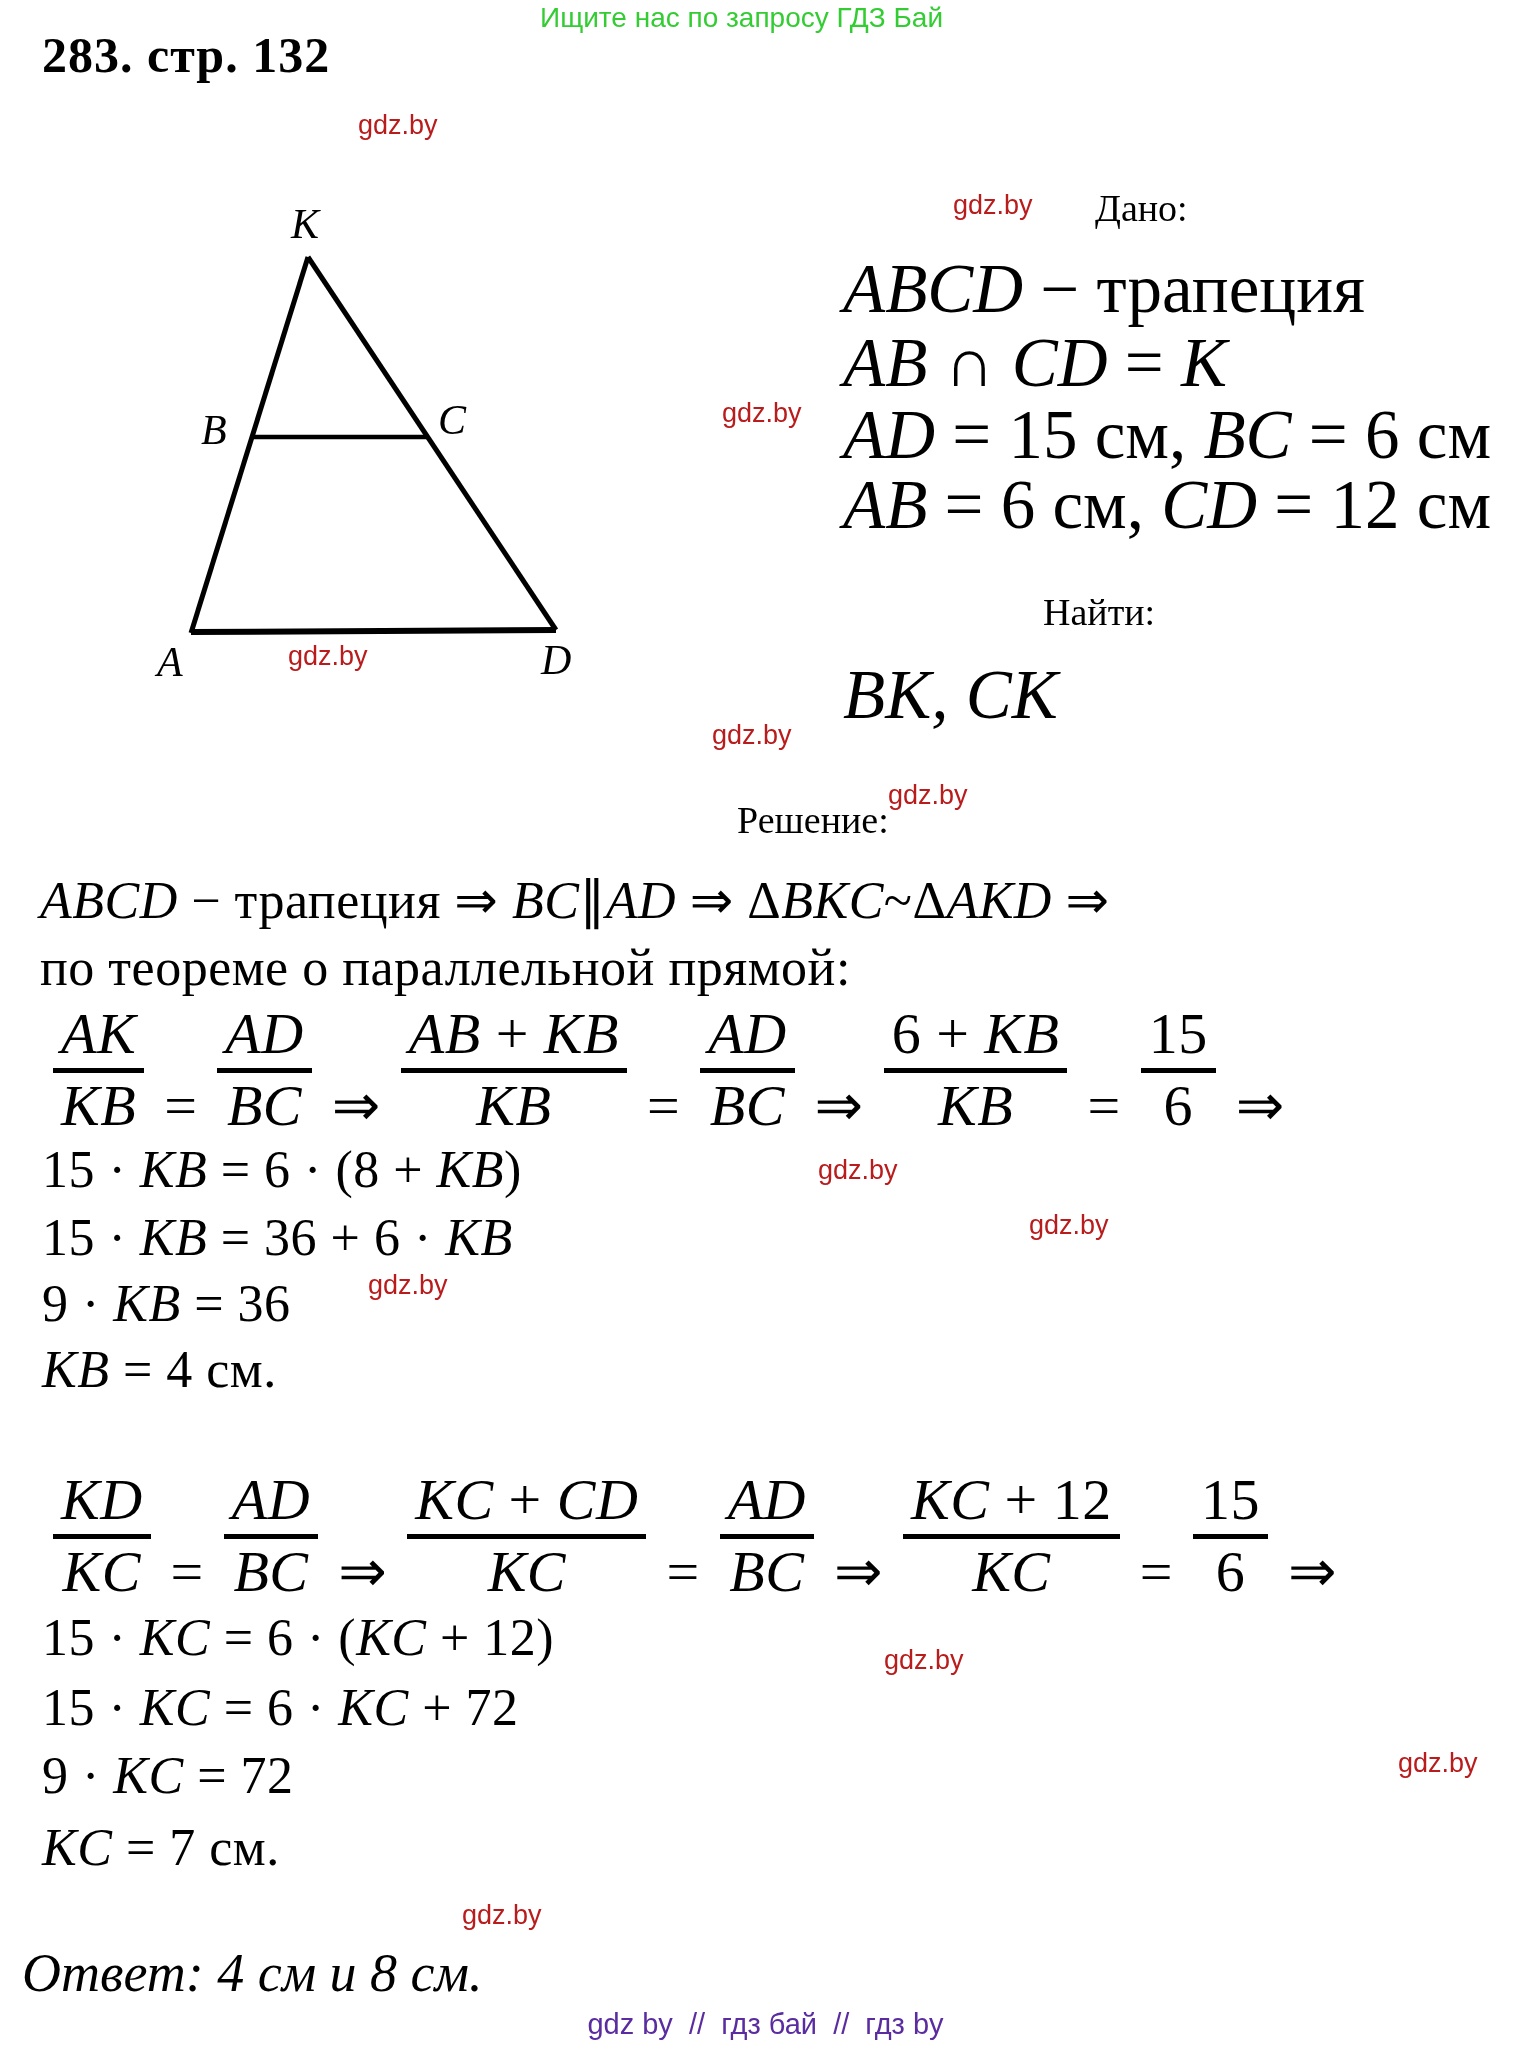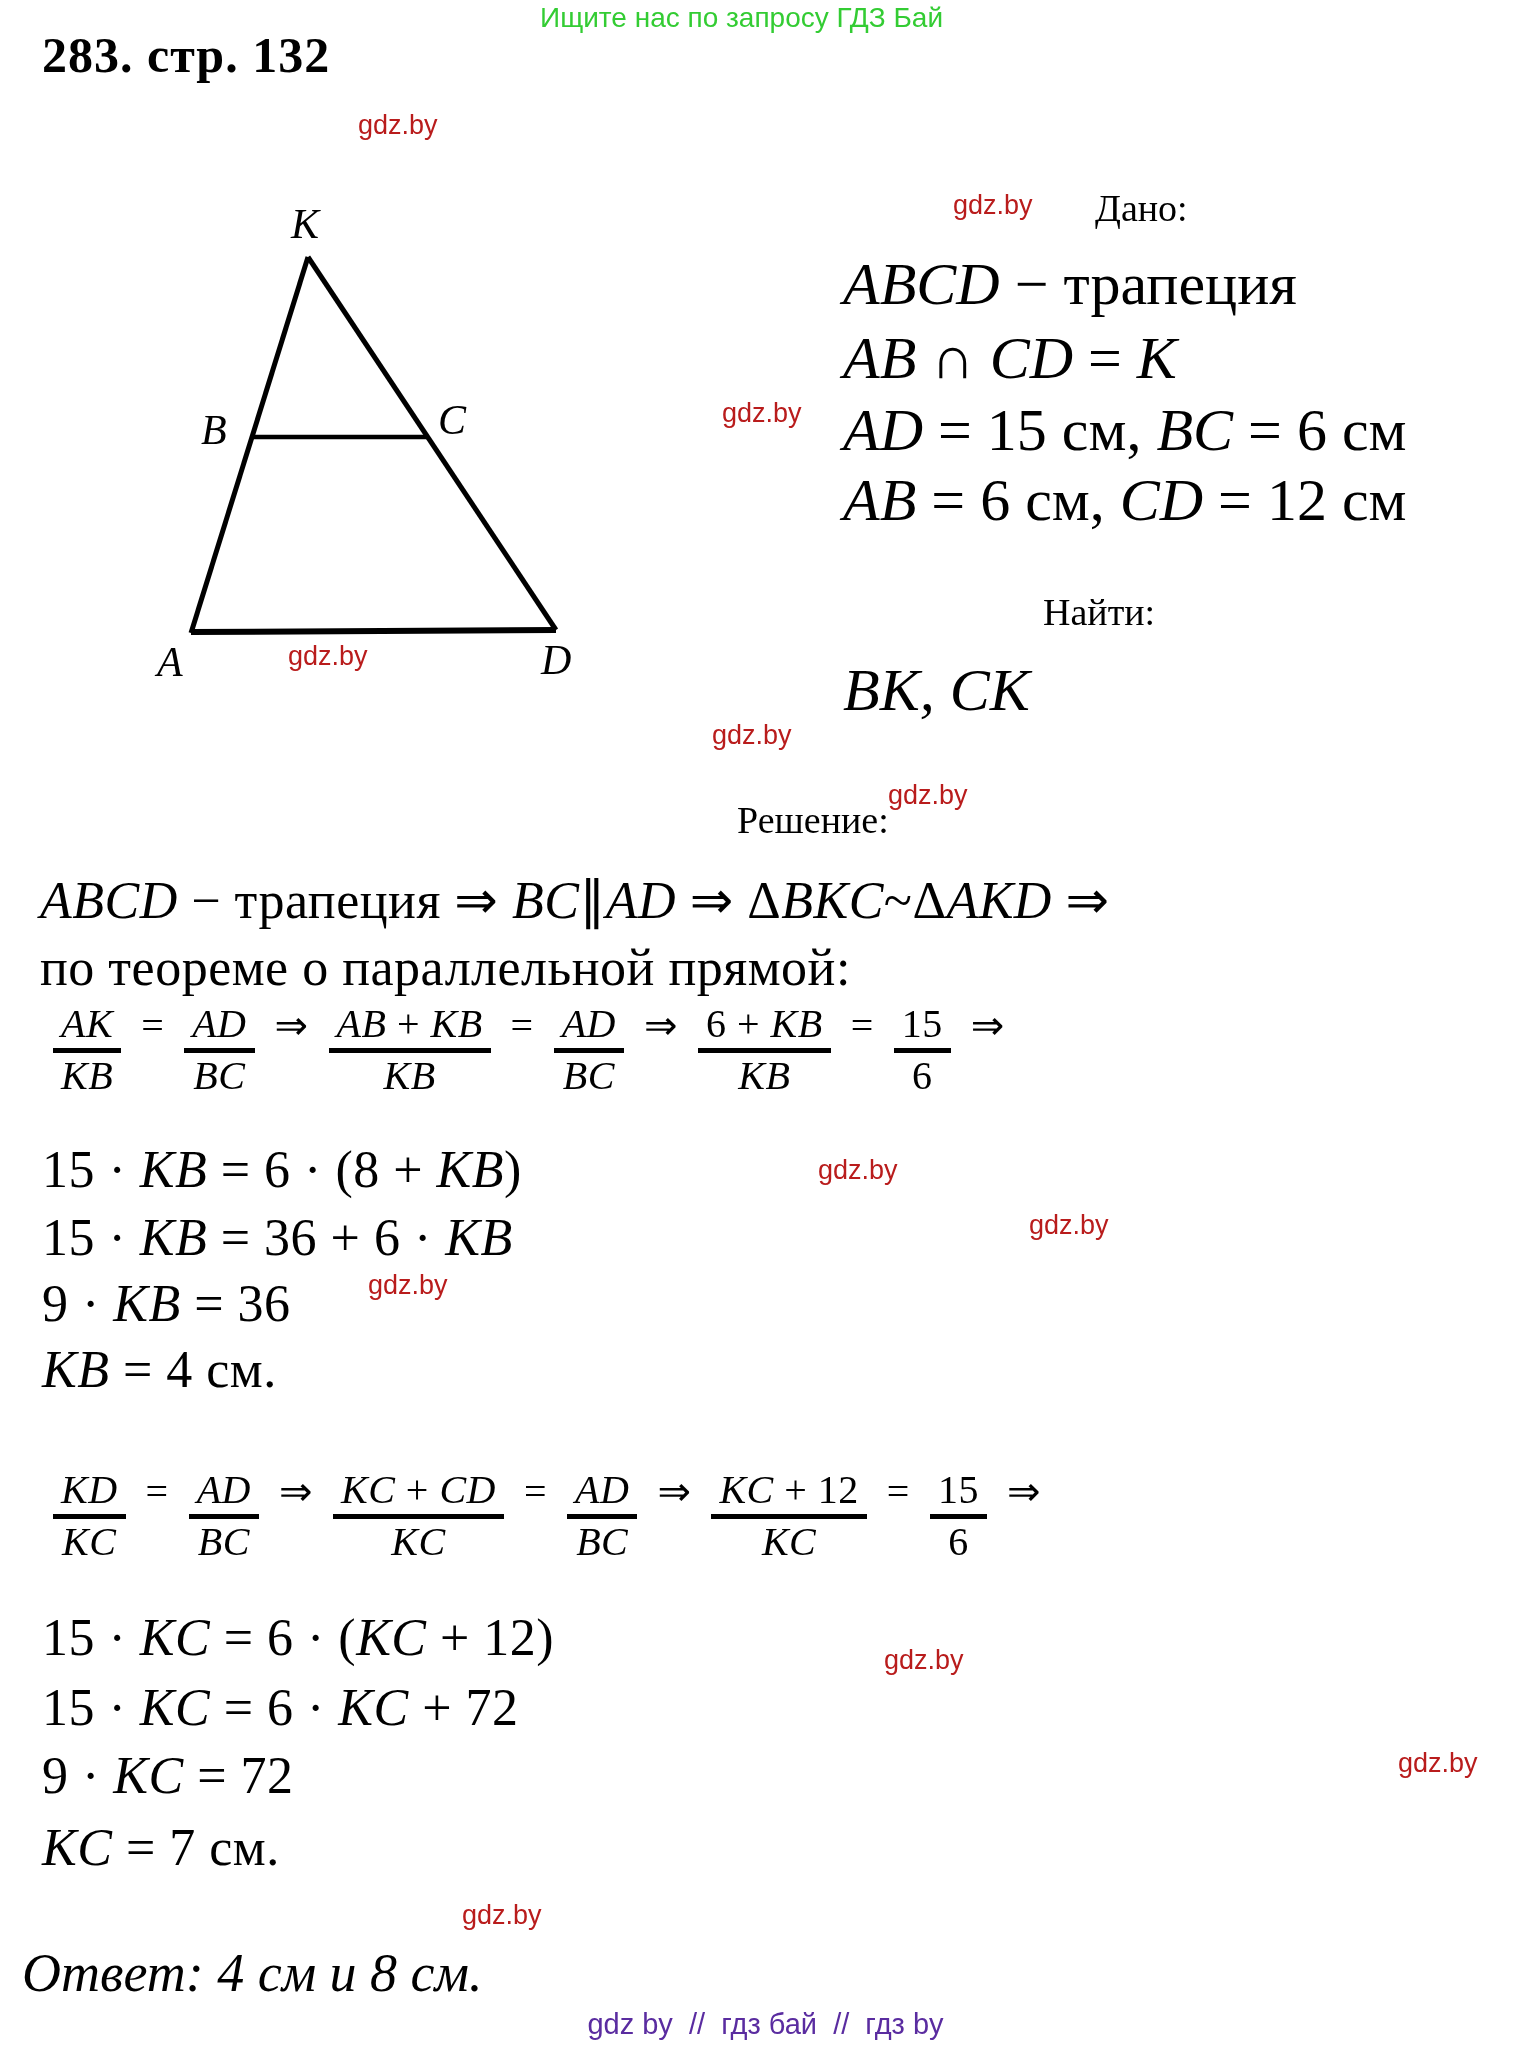--- a/index.html
+++ b/index.html
@@ -7,25 +7,25 @@
     width:1531px;height:2052px;position:relative;background:#ffffff;
     color:#000;font-family:"Liberation Serif",serif;overflow:hidden;
   }
   .abs{position:absolute;white-space:nowrap}
   .sans{font-family:"Liberation Sans",sans-serif}
   .wm{font-family:"Liberation Sans",sans-serif;font-size:27px;color:#b91c1c}
   .promo{font-size:28px;font-weight:500}
   .pagetitle{font-size:50px;font-weight:bold;letter-spacing:1px}
   .head{font-size:38px}
   .math{font-size:52px;letter-spacing:.5px}
-  .given{font-size:60px}
+  .given{font-size:69px}
   .it{font-style:italic}
   .up{font-style:normal}
   .figlabel{font-size:42px;font-style:italic}
-  .eqrow{display:flex;align-items:flex-start;font-size:40px;letter-spacing:.5px}
+  .eqrow{display:flex;align-items:flex-end;font-size:58px;letter-spacing:.5px}
   .frac{display:inline-flex;flex-direction:column;align-items:center;margin:0 8px}
   .num,.den{line-height:1.12;padding:0 8px}
   .bar{align-self:stretch;height:5px;background:#000;margin:1px 0}
   .op{margin:0 12px}
   .answer{font-size:54px;font-style:italic}
   .footer{font-size:29px;text-align:center;left:0;right:0;white-space:pre}
   svg{display:block}
 </style>
 </head>
 <body>

